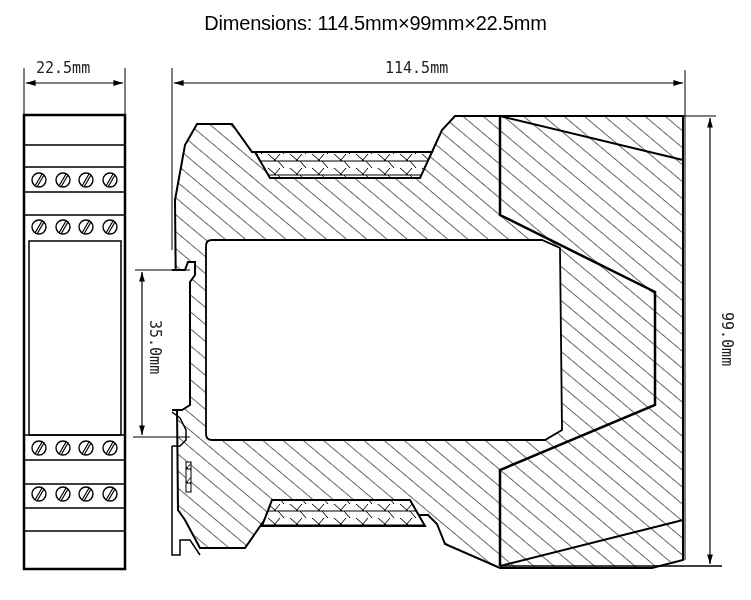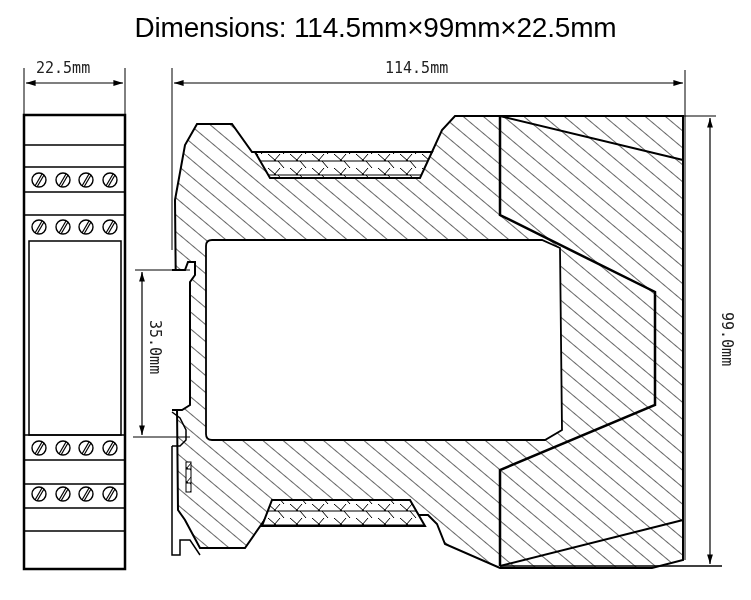--- a/index.html
+++ b/index.html
@@ -1,17 +1,17 @@
 <!DOCTYPE html>
 <html><head>
 <meta charset="utf-8">
 <style>
   html,body{margin:0;padding:0;background:#ffffff;}
   body{width:751px;height:600px;position:relative;overflow:hidden;font-family:"Liberation Sans",sans-serif;}
-  .title{position:absolute;top:12px;left:0;width:751px;text-align:center;font-size:28px;color:#000;letter-spacing:-0.2px;}
+  .title{position:absolute;top:12px;left:0;width:751px;text-align:center;font-size:20px;color:#000;letter-spacing:-0.2px;}
   svg{position:absolute;left:0;top:0;}
   .dimtxt{font-family:"DejaVu Sans Mono","Liberation Mono",monospace;font-size:15px;fill:#222;}
 </style>
 </head>
 <body>
 
 <div class="title">Dimensions: 114.5mm×99mm×22.5mm</div>
 
 <svg width="751" height="600" viewBox="0 0 751 600">
   <defs>

